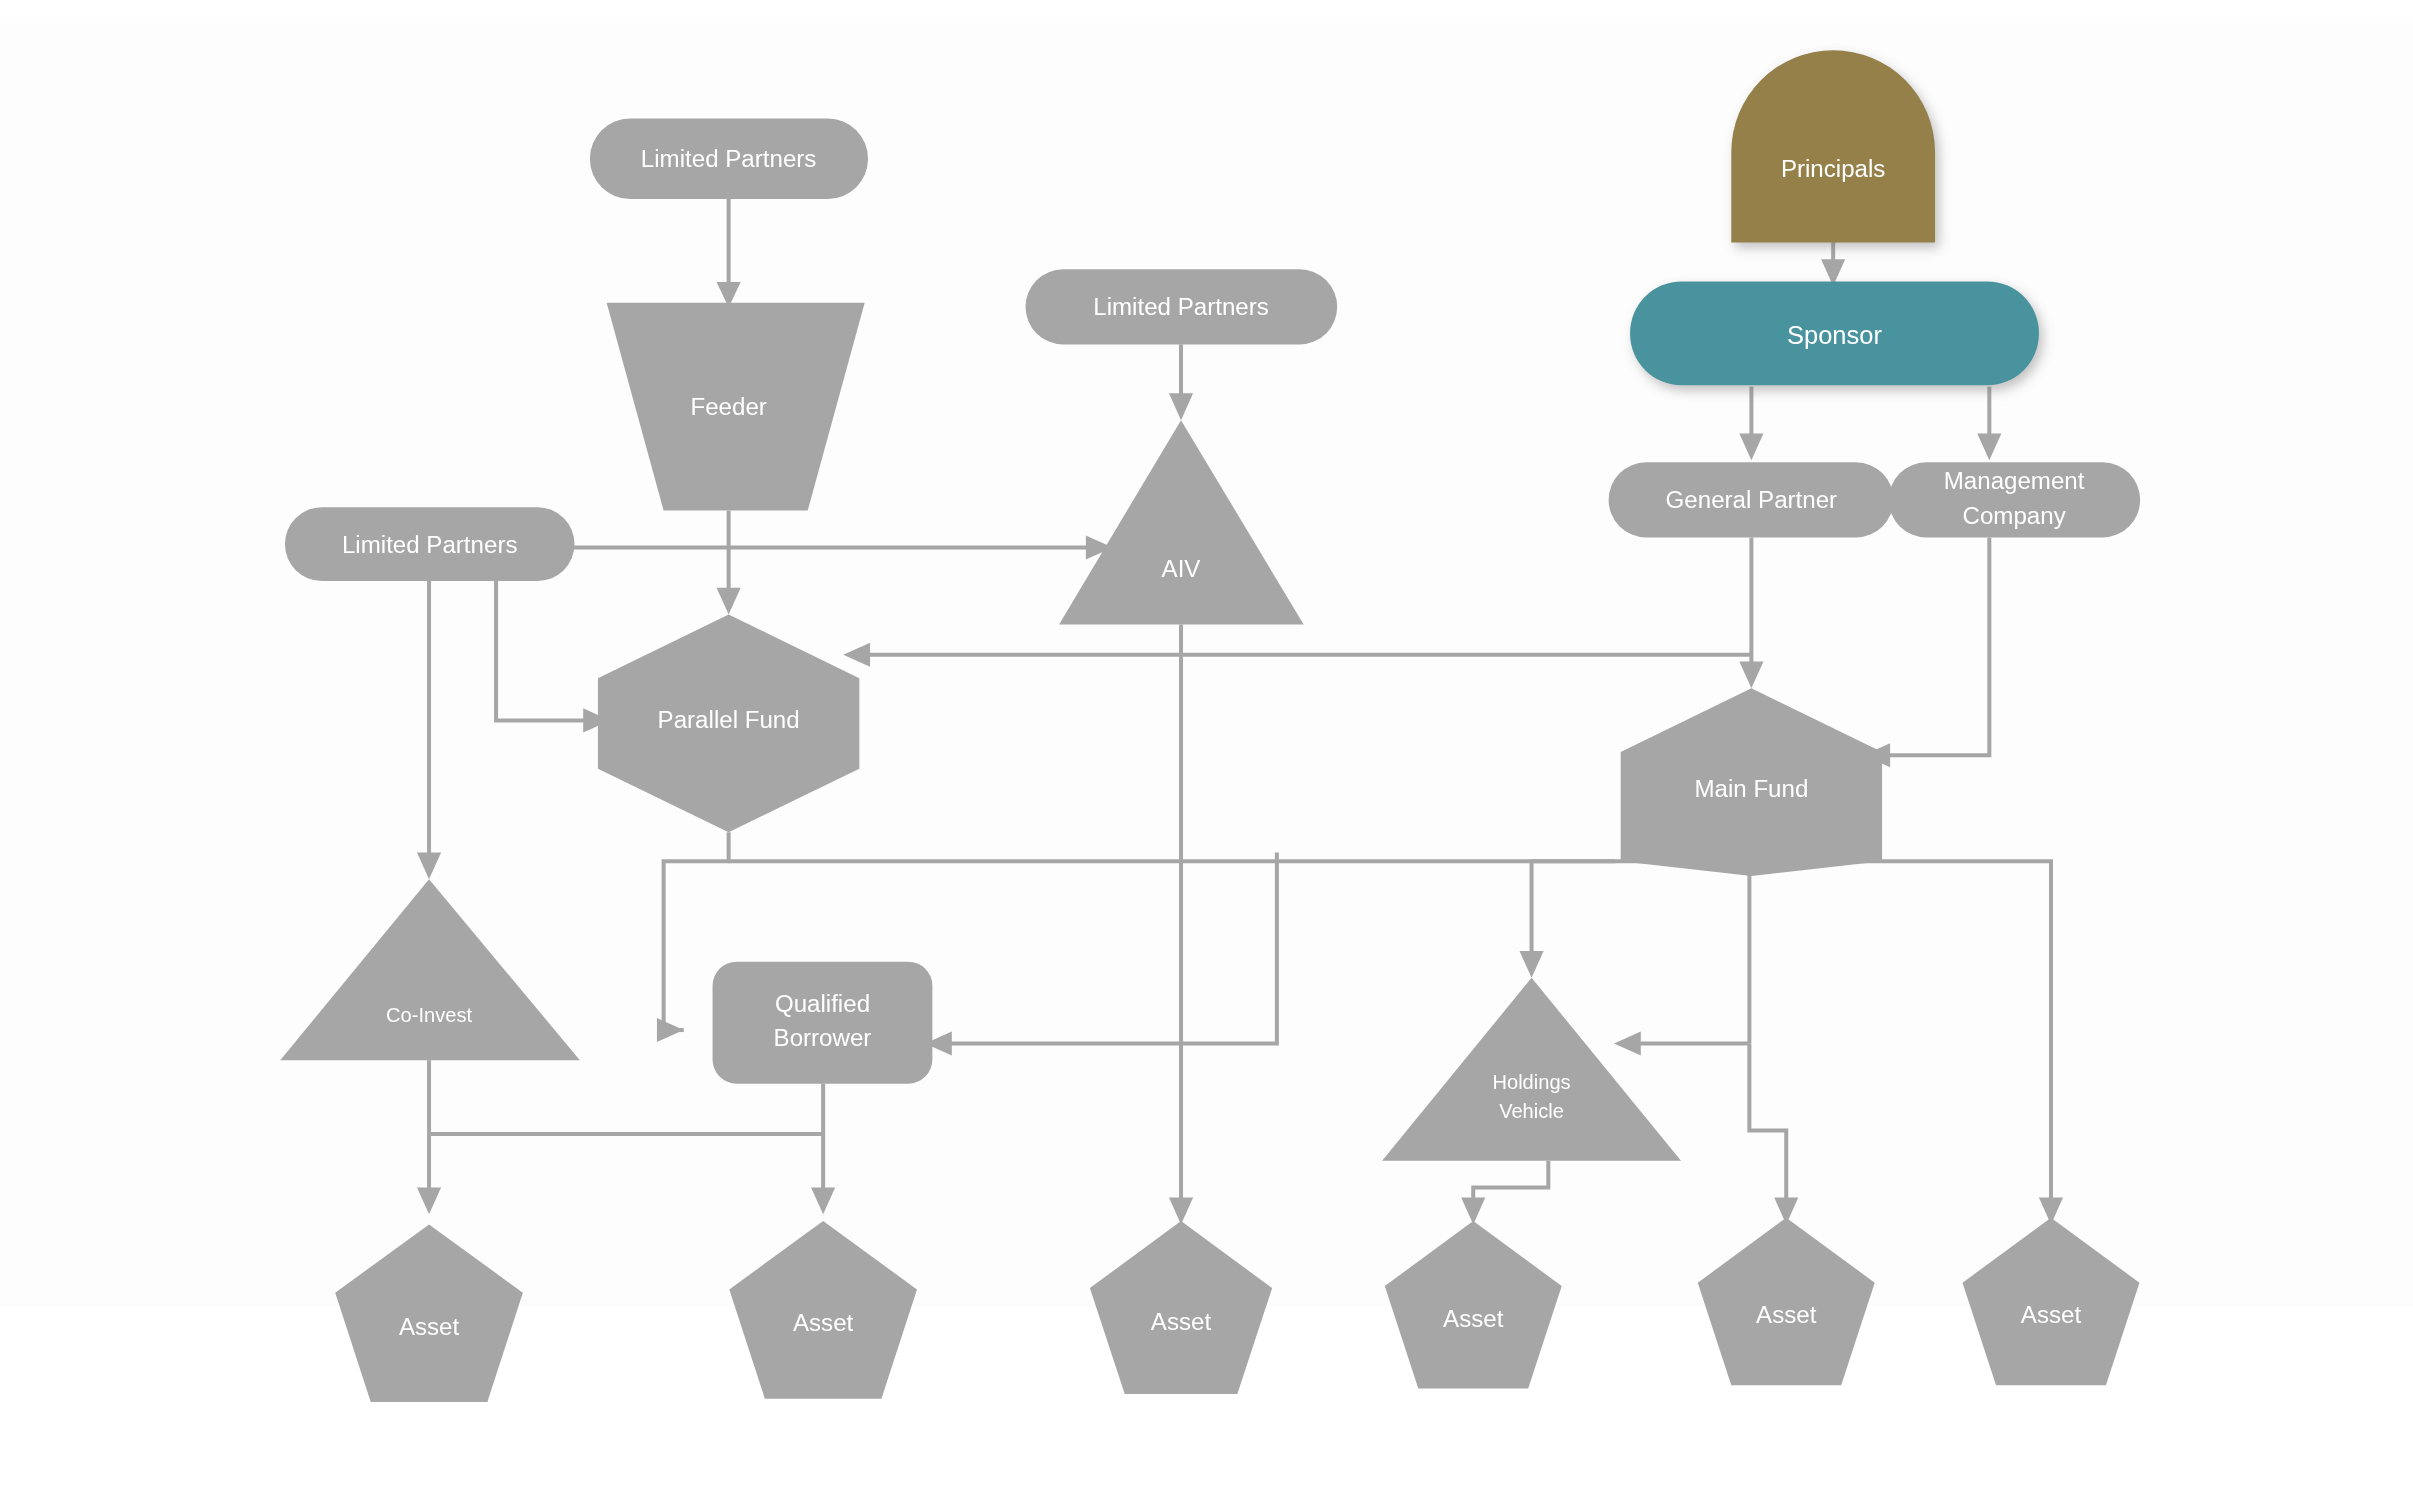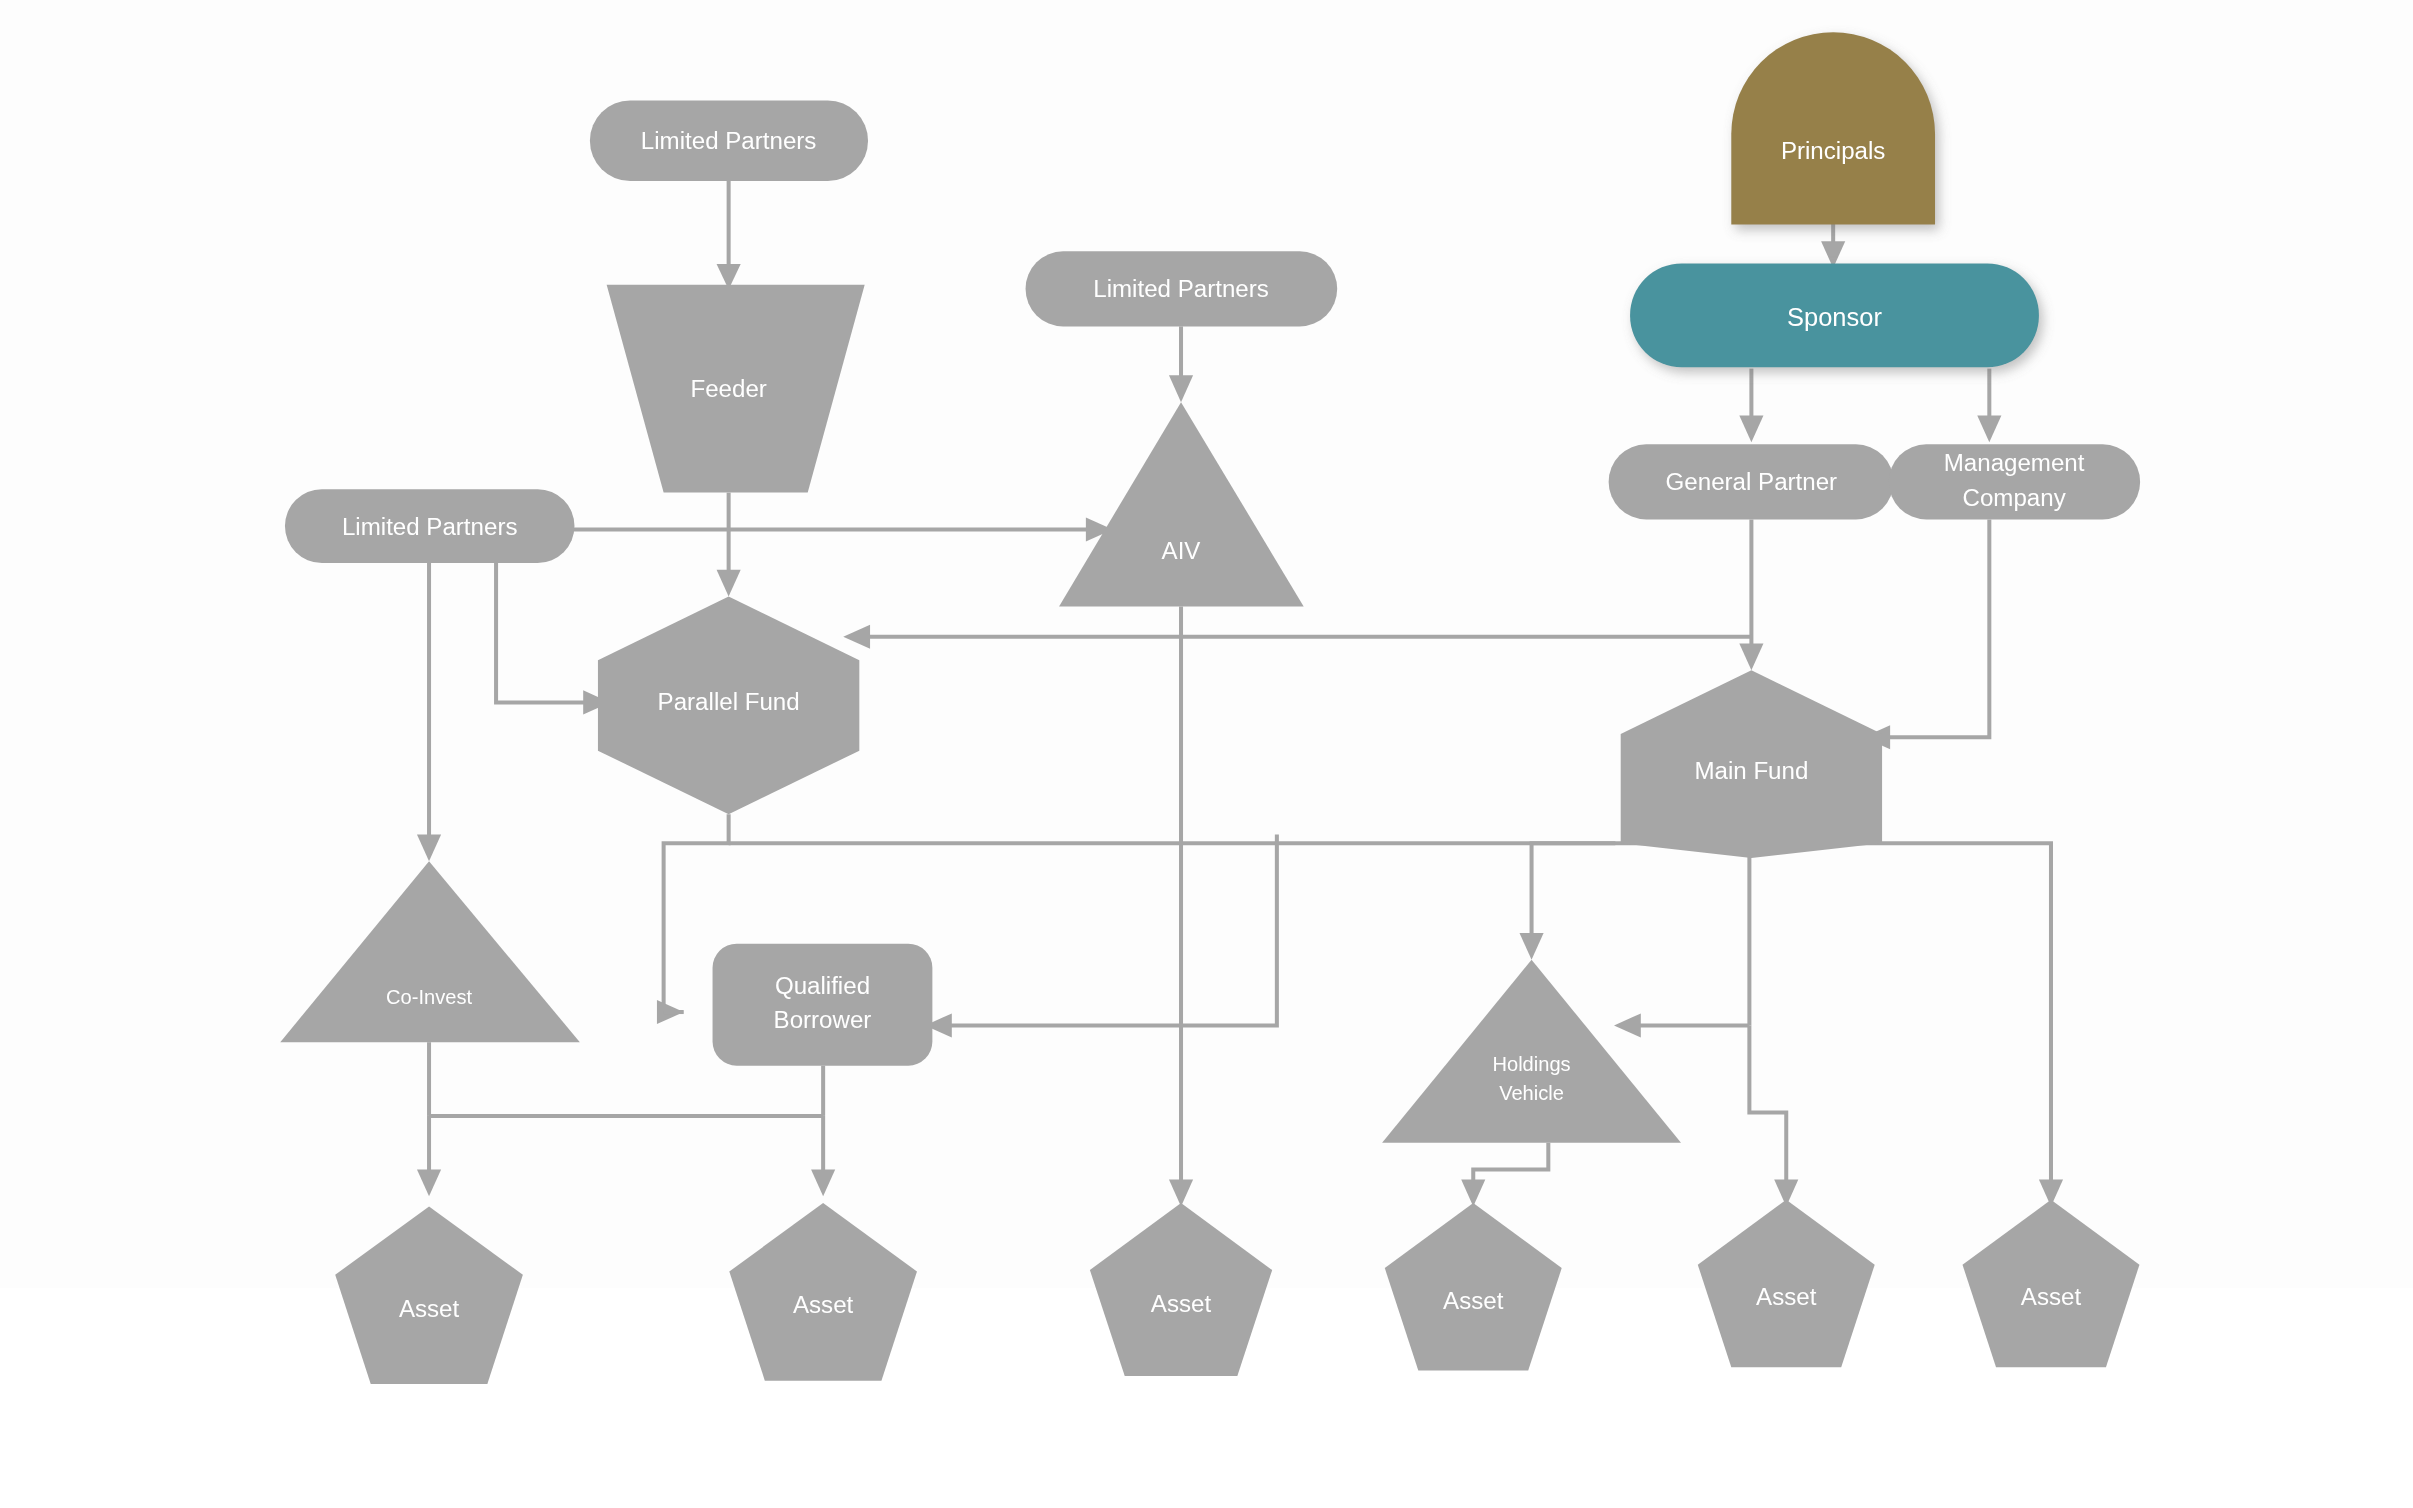--- a/index.html
+++ b/index.html
@@ -11,20 +11,21 @@
     width: 2413px;
     height: 1508px;
     font-family: "Liberation Sans", sans-serif;
     overflow: hidden;
   }
   #diagram-root {
     position: relative;
     width: 2413px;
     height: 1288px;
     background: #fdfdfd;
+    margin-top: 18px;
   }
   svg.canvas {
     position: absolute;
     left: 0;
     top: 0;
     width: 2413px;
     height: 1508px;
   }
   .node-label {
     fill: #ffffff;

